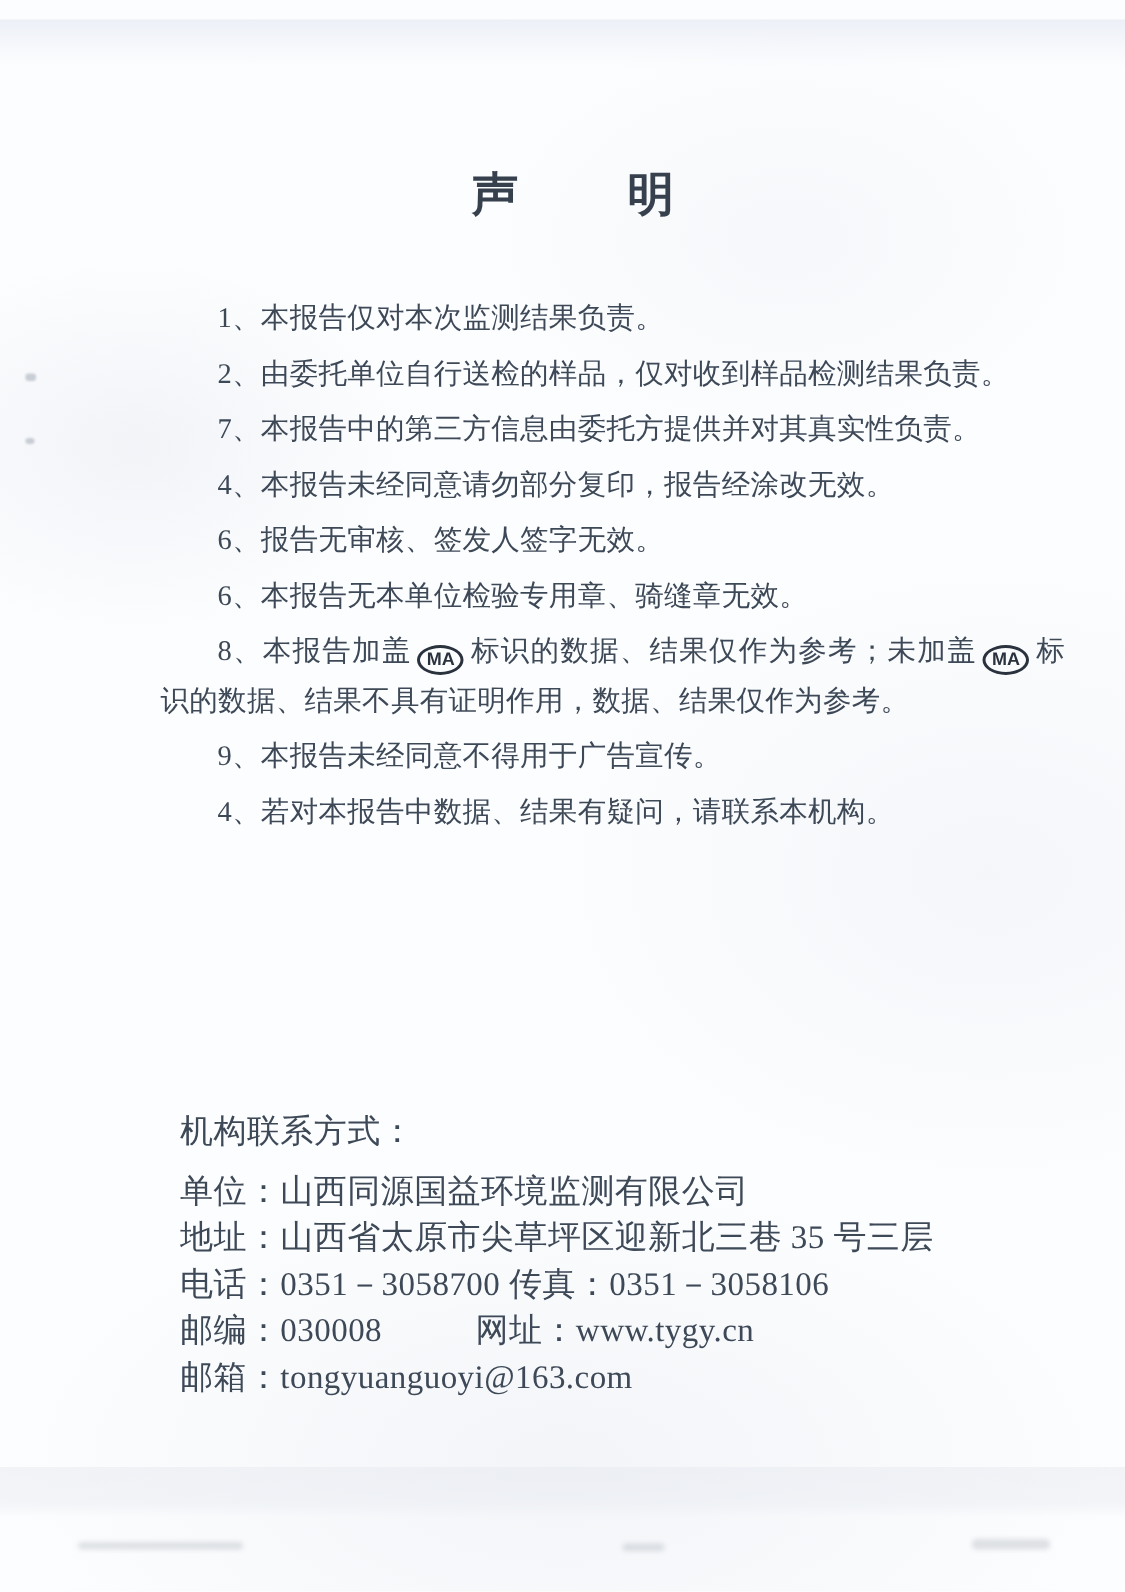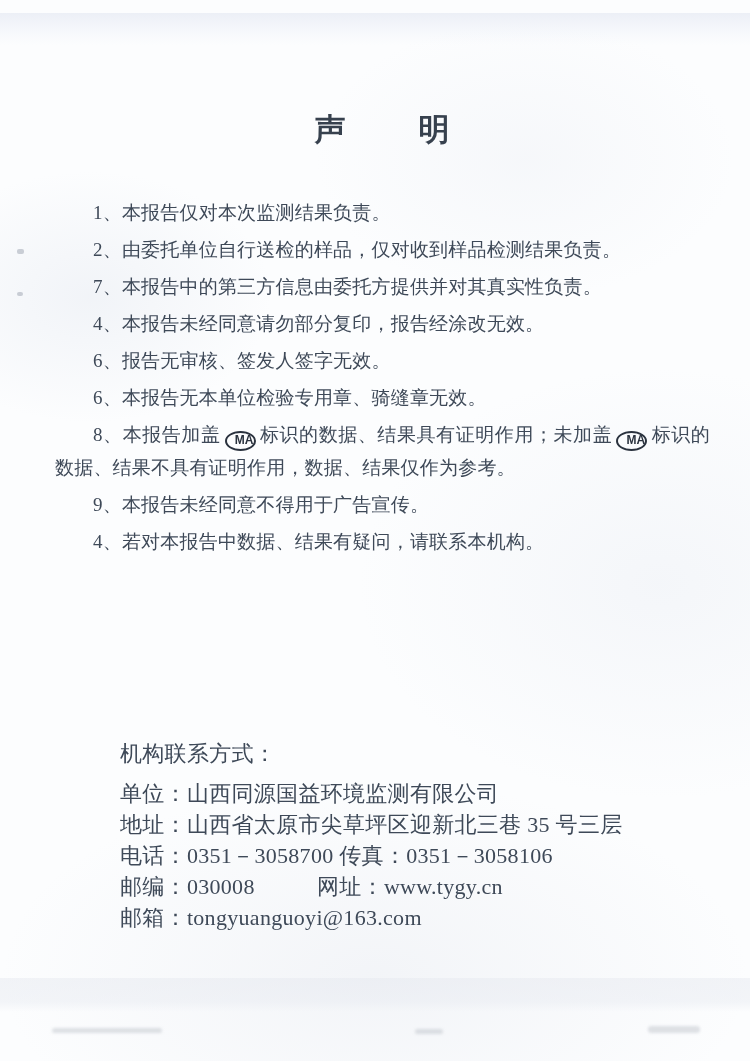--- a/index.html
+++ b/index.html
@@ -40,42 +40,42 @@
     text-align: center;
     font-size: 31px;
     font-weight: bold;
     color: #37414e;
     letter-spacing: 2.35em;
     padding-left: 2.35em;
     transform: translateX(7px);
     line-height: 40px;
   }
   .statements {
-    margin: 46px 40px 0 55px;
+    margin: 46px 40px 0 107px;
   }
   .statements p {
     margin: 0 0 4px 0;
     font-size: 19px;
     line-height: 33px;
     text-indent: 2em;
     text-align: justify;
     letter-spacing: 0.2px;
     color: #3e4958;
   }
   .ma {
     display: inline-block;
     box-sizing: border-box;
     width: 31px; height: 20px;
     border: 2.5px solid #2a323e;
     border-radius: 50%;
     font-family: "Liberation Sans", sans-serif;
     font-weight: bold;
     font-size: 12px;
     line-height: 15px;
-    text-align: right;
+    text-align: center;
     color: #2a323e;
     vertical-align: -3px;
     margin: 0 4px;
     text-indent: 0;
     letter-spacing: 0;
   }
   .contact {
     position: absolute;
     left: 120px; top: 738px; right: 60px;
     font-size: 22px;
@@ -105,21 +105,21 @@
 
   <div class="title">声明</div>
 
   <div class="statements">
     <p>1、本报告仅对本次监测结果负责。</p>
     <p>2、由委托单位自行送检的样品，仅对收到样品检测结果负责。</p>
     <p>7、本报告中的第三方信息由委托方提供并对其真实性负责。</p>
     <p>4、本报告未经同意请勿部分复印，报告经涂改无效。</p>
     <p>6、报告无审核、签发人签字无效。</p>
     <p>6、本报告无本单位检验专用章、骑缝章无效。</p>
-    <p><span>8、本报告加盖</span><span class="ma">MA</span><span>标识的数据、结果具有证明作用；未加盖</span><span class="ma">MA</span><span>标识的数据、结果不具有证明作用，数据、结果仅作为参考。</span></p>
+    <p><span>8、本报告加盖</span><span class="ma">MA</span><span>标识的数据、结果仅作为参考；未加盖</span><span class="ma">MA</span><span>标识的数据、结果不具有证明作用，数据、结果仅作为参考。</span></p>
     <p>9、本报告未经同意不得用于广告宣传。</p>
     <p>4、若对本报告中数据、结果有疑问，请联系本机构。</p>
   </div>
 
   <div class="contact">
     <p class="line heading">机构联系方式：</p>
     <p class="line">单位：山西同源国益环境监测有限公司</p>
     <p class="line">地址：山西省太原市尖草坪区迎新北三巷 35 号三层</p>
     <p class="line">电话：0351－3058700 传真：0351－3058106</p>
     <p class="line ziprow"><span class="zip">邮编：030008</span><span>网址：www.tygy.cn</span></p>

